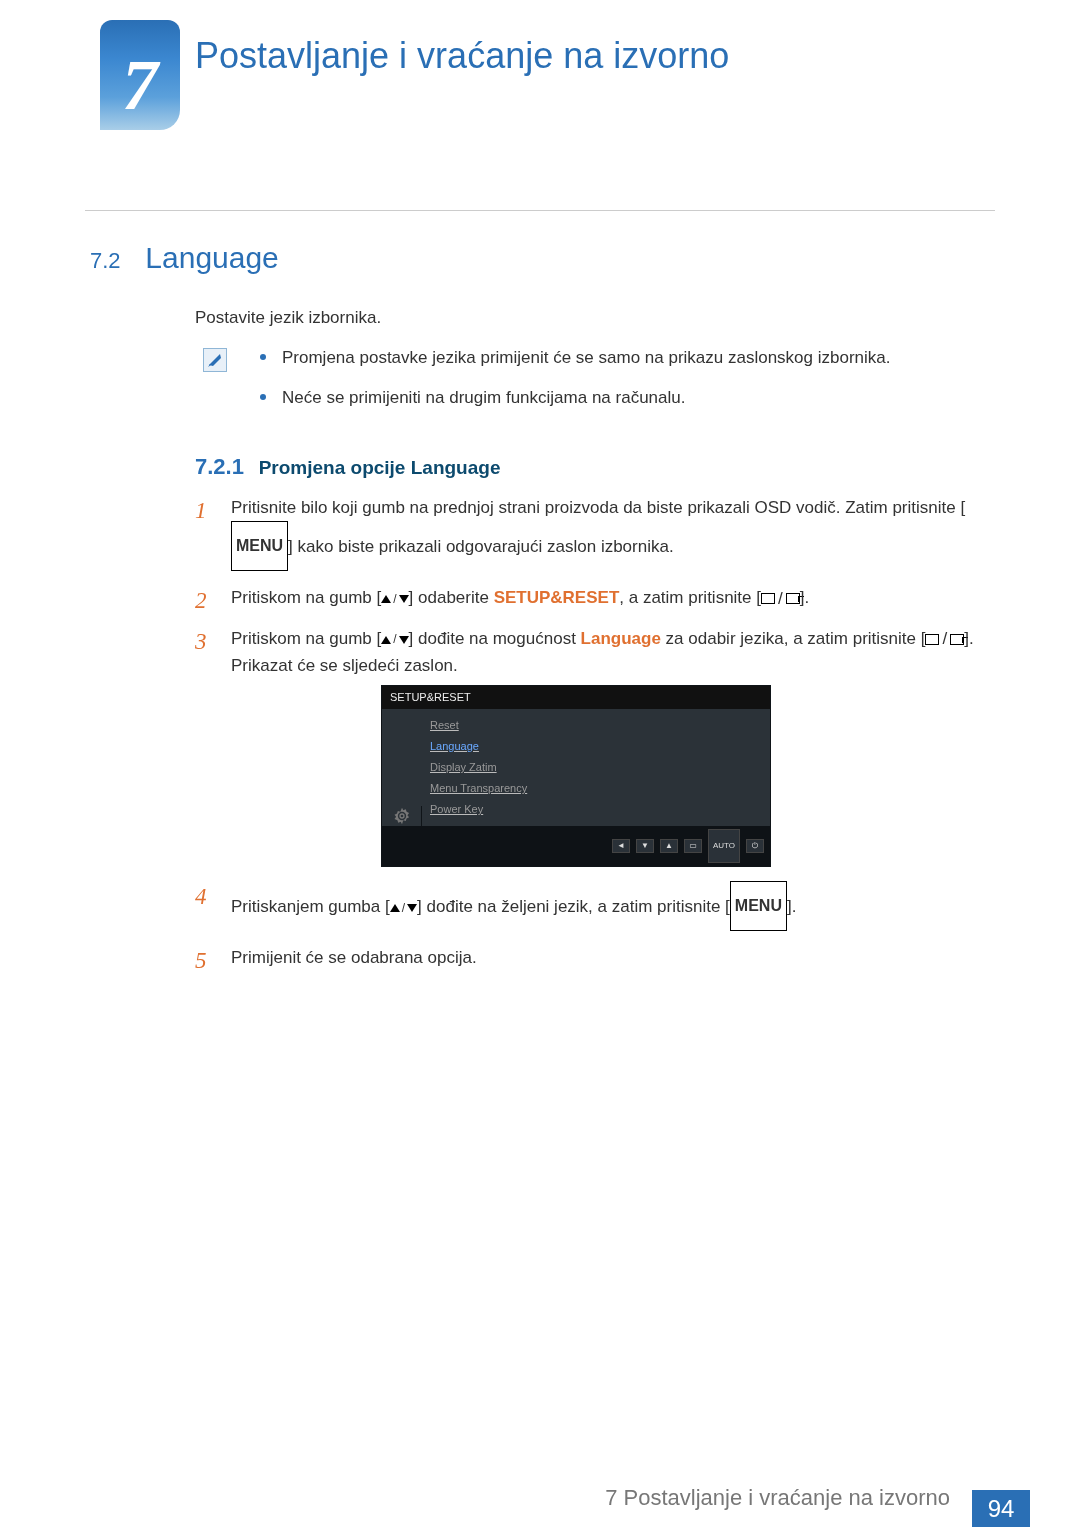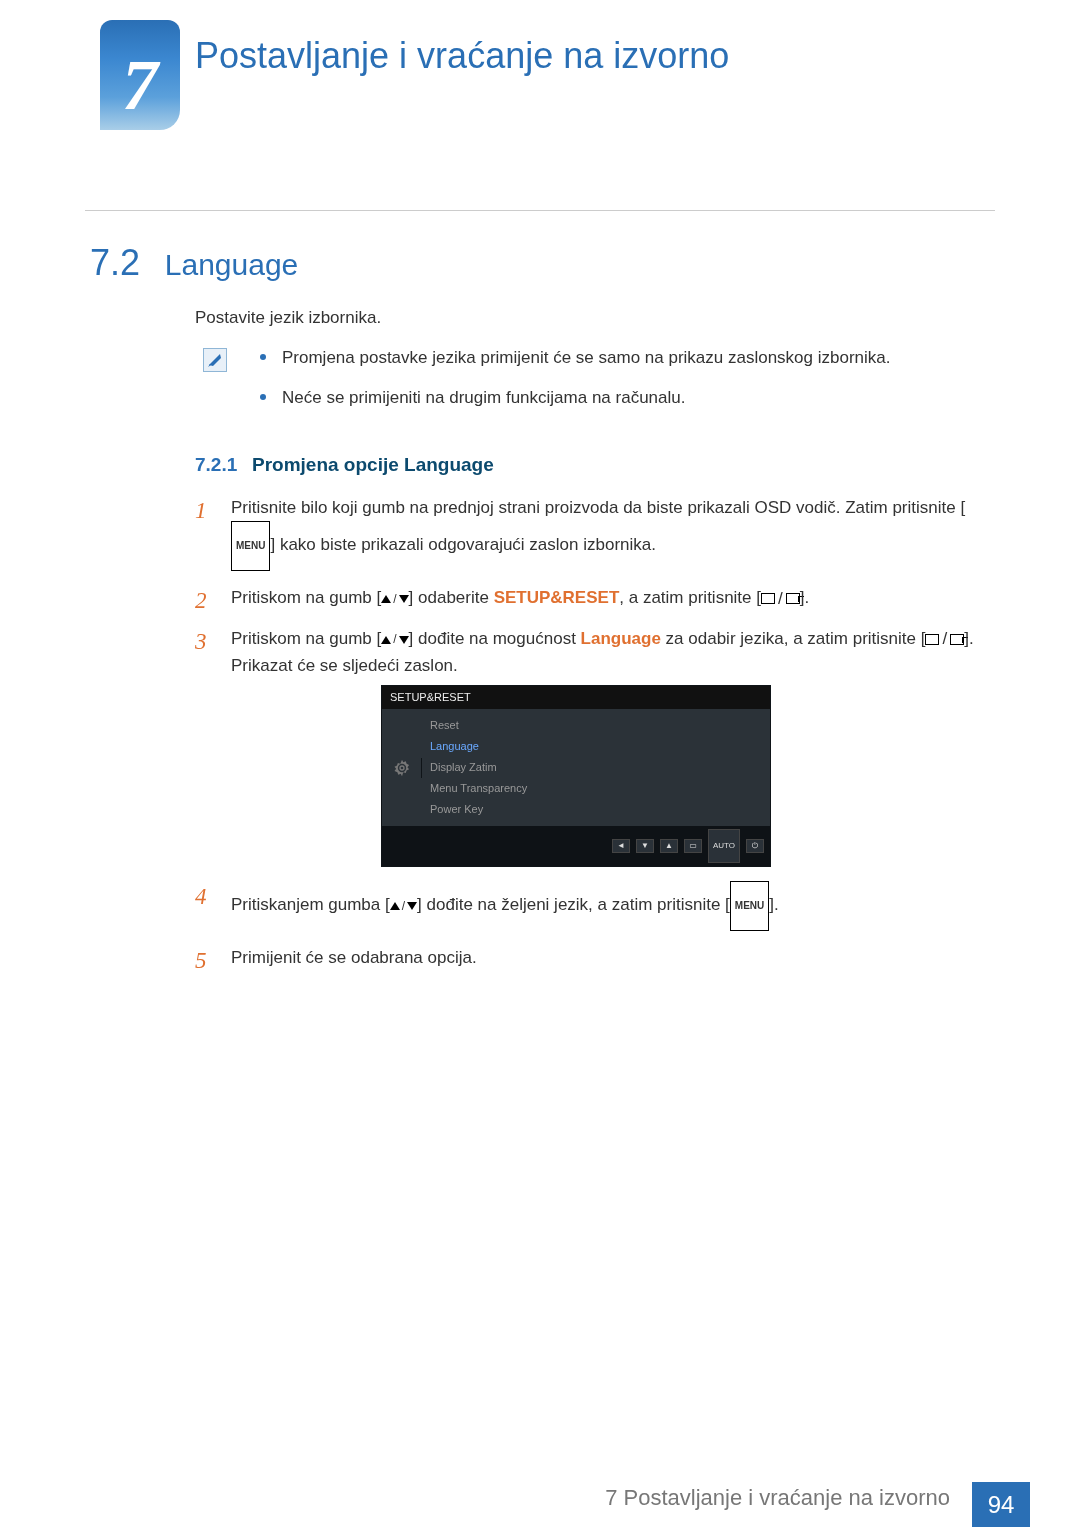--- a/index.html
+++ b/index.html
@@ -54,21 +54,21 @@
     right: 85px;
     border-top: 1px solid #ccc;
   }
 
   
   .section-row {
     position: absolute;
     left: 90px;
     top: 235px;
   }
-  .section-num { color: #2a6fb5; font-size: 36px; font-weight: 400; }
+  .section-num { color: #2a6fb5; font-size: 22px; font-weight: 400; }
   .section-title { color: #2a6fb5; font-size: 30px; font-weight: 400; margin-left: 20px; }
 
   .intro {
     position: absolute;
     left: 195px;
     top: 305px;
   }
 
   
   .note-icon {
@@ -105,21 +105,21 @@
     background: #2a6fb5;
     border-radius: 50%;
   }
 
   
   .subsection {
     position: absolute;
     left: 195px;
     top: 450px;
   }
-  .subsection-num { color: #2a6fb5; font-weight: bold; font-size: 19px; }
+  .subsection-num { color: #2a6fb5; font-weight: bold; font-size: 22px; }
   .subsection-title { color: #0c4a6e; font-weight: bold; font-size: 19px; margin-left: 10px; }
 
   
   .steps {
     position: absolute;
     left: 195px;
     top: 495px;
     right: 90px;
   }
   .step {
@@ -134,21 +134,21 @@
     font-style: italic;
     font-size: 23px;
     color: #e07030;
   }
   .step .hl-orange { color: #e07030; font-weight: bold; }
   .menu-box {
     display: inline-block;
     border: 1px solid #000;
     padding: 16px 4px;
     font-weight: bold;
-    font-size: 10px;
+    font-size: 16px;
     line-height: 16px;
     vertical-align: 1px;
     font-family: Arial, sans-serif;
   }
 
   .arrow-pair {
     display: inline-flex;
     align-items: center;
     vertical-align: middle;
     gap: 2px;
@@ -193,21 +193,22 @@
   .osd-header {
     background: #111;
     color: #eee;
     padding: 3px 8px;
     font-size: 11px;
   }
   .osd-body { display: flex; }
   .osd-left {
     flex: 0 0 170px;
     display: flex;
-    align-items: center;
+    align-items: flex-end;
+    text-decoration: underline;
   }
   .osd-gear {
     width: 40px;
     display: flex;
     align-items: center;
     justify-content: center;
     border-right: 1px solid #0f1418;
   }
   .osd-menu { flex: 1; padding: 6px 4px; }
   .osd-menu div { padding: 2px 4px; color: #999; }
@@ -242,21 +243,21 @@
     position: absolute;
     right: 130px;
     bottom: 12px;
     color: #777;
     font-size: 22px;
   }
   .footer-page {
     position: absolute;
     right: 50px;
     bottom: 0;
-    width: 58px; height: 45px;
+    width: 58px; height: 37px;
     background: #2a6fb5;
     color: #fff;
     display: flex;
     align-items: center;
     justify-content: center;
     font-size: 24px;
   }
 </style>
 </head>
 <body>

